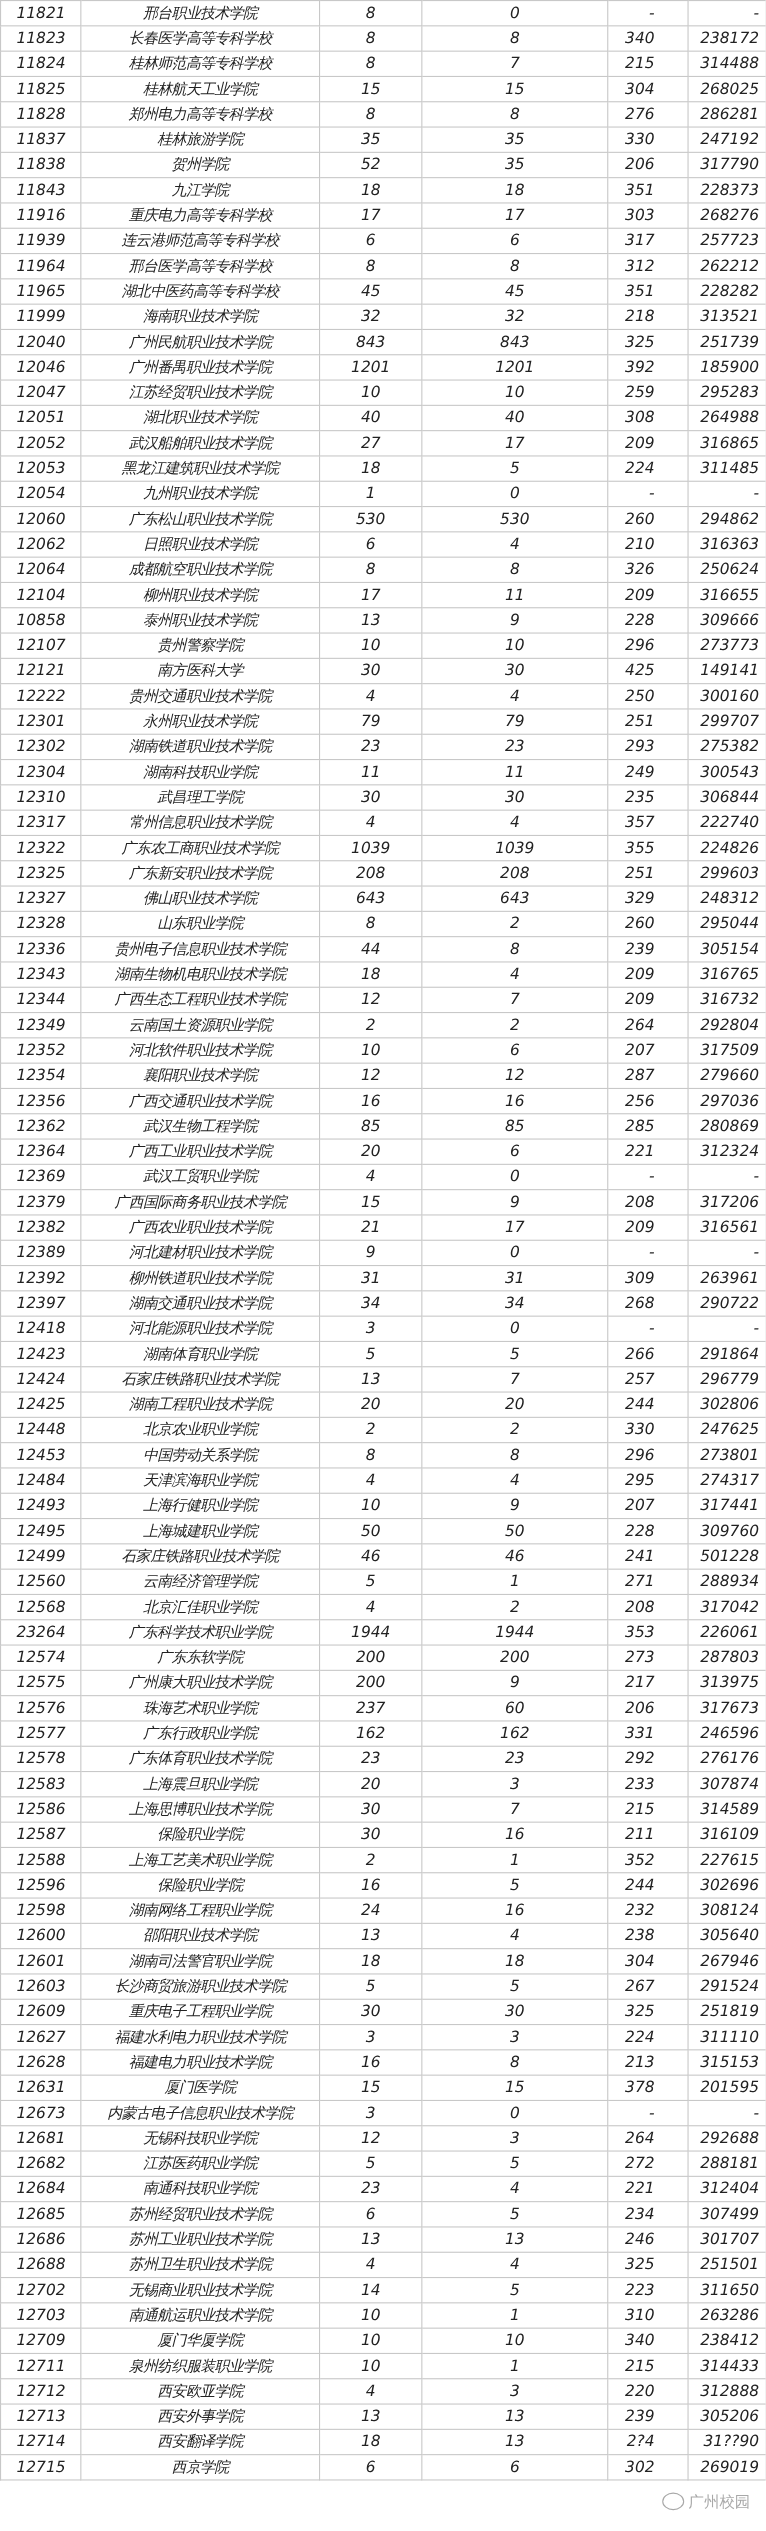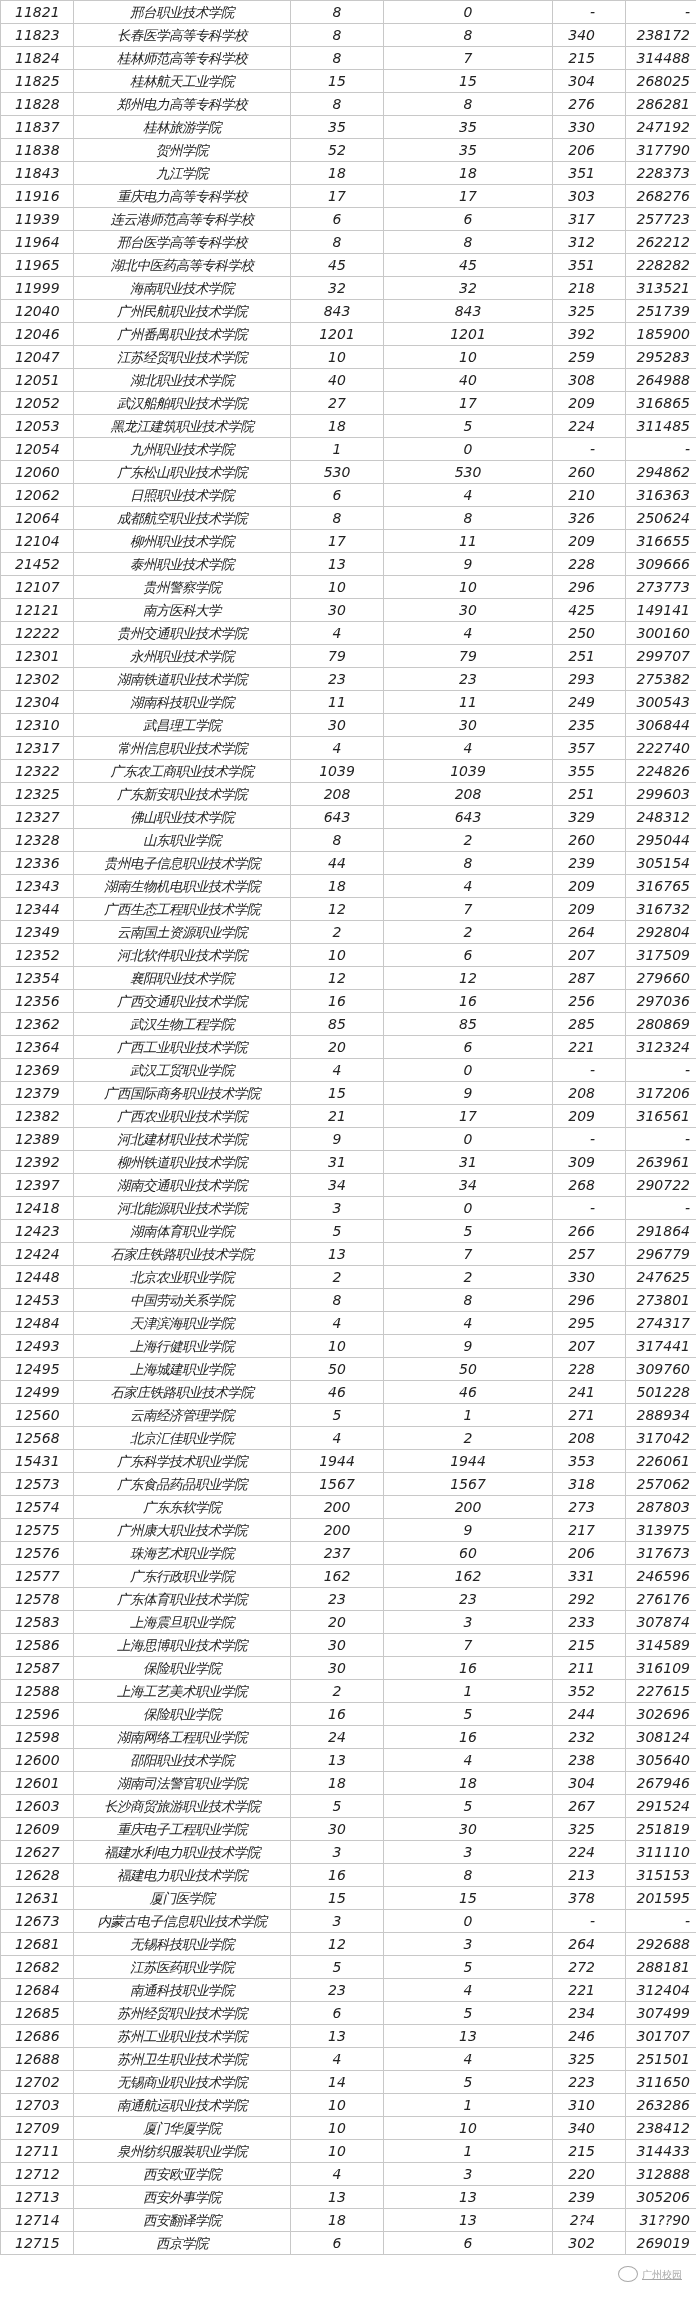--- a/index.html
+++ b/index.html
@@ -6,22 +6,22 @@
   body { width: 696px; height: 2301px; overflow: hidden; position: relative;
          font-family: "DejaVu Sans", "Liberation Sans", sans-serif; color: #222; }
   table { border-collapse: collapse; width: 696px; table-layout: fixed; font-style: italic; }
   td { border: 1px solid #c8c8c8; height: 22px; padding: 0; text-align: center;
        font-size: 14px; line-height: 22px; white-space: nowrap; overflow: hidden; }
   td.code { text-align: left; padding-left: 14px; }
   td.name { font-size: 13.5px; letter-spacing: -0.5px; }
   td.score, td.rank { text-align: right; padding-right: 6px; }
   td.score { padding-right: 30px; }
   .watermark { position: absolute; right: 12px; top: 2266px; color: #9a9a9a;
-               font-size: 10px; opacity: 0.85; display: flex; align-items: flex-end; gap: 4px;
-               background: rgba(255,255,255,0.55); padding: 0 2px; text-decoration: underline; }
+               font-size: 14px; opacity: 0.85; display: flex; align-items: flex-start; gap: 4px;
+               background: rgba(255,255,255,0.55); padding: 0 2px; }
   .watermark .wx { width: 18px; height: 14px; border: 1.5px solid #9a9a9a; border-radius: 50%;
                    display: inline-block; position: relative; }
 </style>
 </head>
 <body>
 
 <table>
   <colgroup>
     <col style="width:73px">
     <col style="width:217px">
@@ -217,21 +217,21 @@
       </tr>
       <tr>
         <td class="code">12104</td>
         <td class="name">柳州职业技术学院</td>
         <td class="plan">17</td>
         <td class="admitted">11</td>
         <td class="score">209</td>
         <td class="rank">316655</td>
       </tr>
       <tr>
-        <td class="code">21452</td>
+        <td class="code">10858</td>
         <td class="name">泰州职业技术学院</td>
         <td class="plan">13</td>
         <td class="admitted">9</td>
         <td class="score">228</td>
         <td class="rank">309666</td>
       </tr>
       <tr>
         <td class="code">12107</td>
         <td class="name">贵州警察学院</td>
         <td class="plan">10</td>
@@ -465,20 +465,28 @@
       </tr>
       <tr>
         <td class="code">12424</td>
         <td class="name">石家庄铁路职业技术学院</td>
         <td class="plan">13</td>
         <td class="admitted">7</td>
         <td class="score">257</td>
         <td class="rank">296779</td>
       </tr>
       <tr>
+        <td class="code">12425</td>
+        <td class="name">湖南工程职业技术学院</td>
+        <td class="plan">20</td>
+        <td class="admitted">20</td>
+        <td class="score">244</td>
+        <td class="rank">302806</td>
+      </tr>
+      <tr>
         <td class="code">12448</td>
         <td class="name">北京农业职业学院</td>
         <td class="plan">2</td>
         <td class="admitted">2</td>
         <td class="score">330</td>
         <td class="rank">247625</td>
       </tr>
       <tr>
         <td class="code">12453</td>
         <td class="name">中国劳动关系学院</td>
@@ -529,34 +537,26 @@
       </tr>
       <tr>
         <td class="code">12568</td>
         <td class="name">北京汇佳职业学院</td>
         <td class="plan">4</td>
         <td class="admitted">2</td>
         <td class="score">208</td>
         <td class="rank">317042</td>
       </tr>
       <tr>
-        <td class="code">15431</td>
+        <td class="code">23264</td>
         <td class="name">广东科学技术职业学院</td>
         <td class="plan">1944</td>
         <td class="admitted">1944</td>
         <td class="score">353</td>
         <td class="rank">226061</td>
-      </tr>
-      <tr>
-        <td class="code">12573</td>
-        <td class="name">广东食品药品职业学院</td>
-        <td class="plan">1567</td>
-        <td class="admitted">1567</td>
-        <td class="score">318</td>
-        <td class="rank">257062</td>
       </tr>
       <tr>
         <td class="code">12574</td>
         <td class="name">广东东软学院</td>
         <td class="plan">200</td>
         <td class="admitted">200</td>
         <td class="score">273</td>
         <td class="rank">287803</td>
       </tr>
       <tr>

